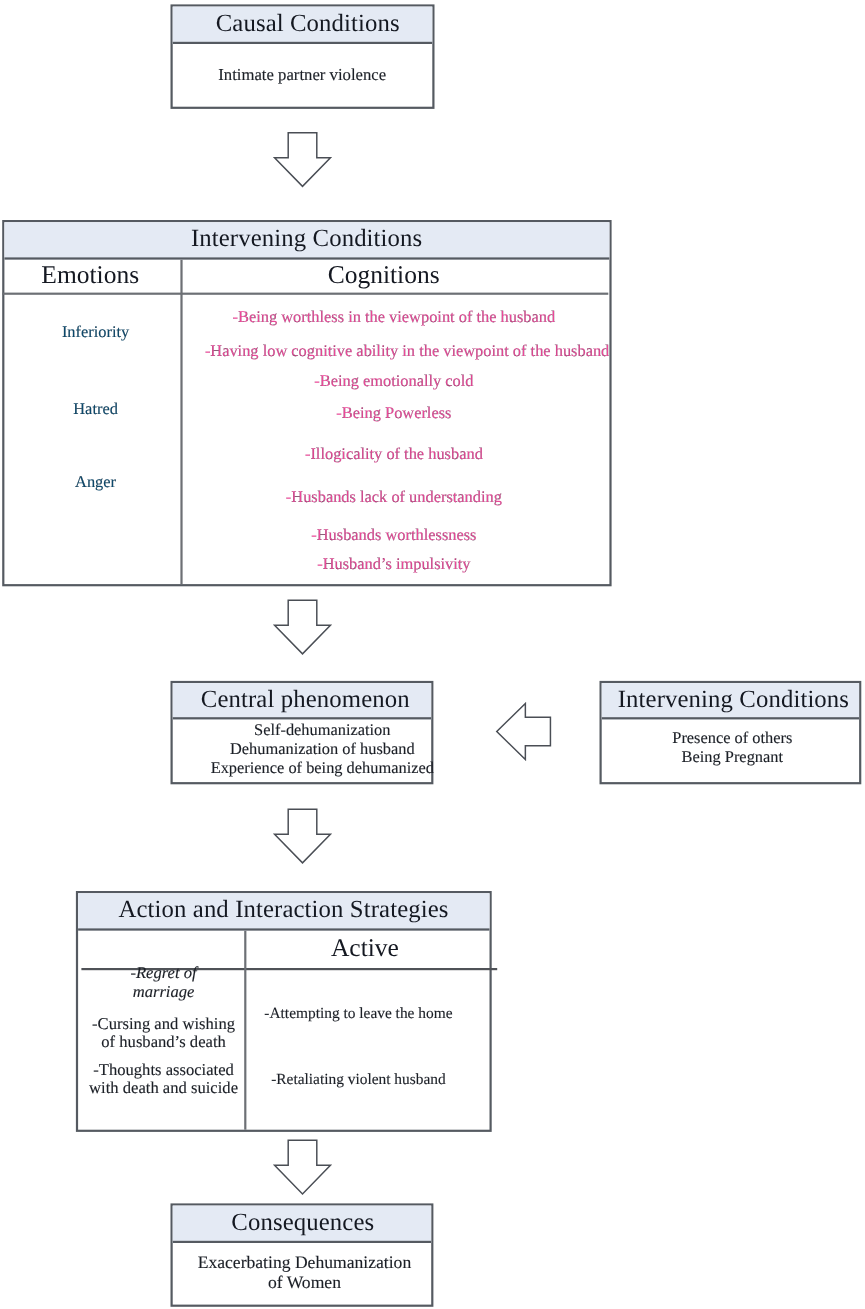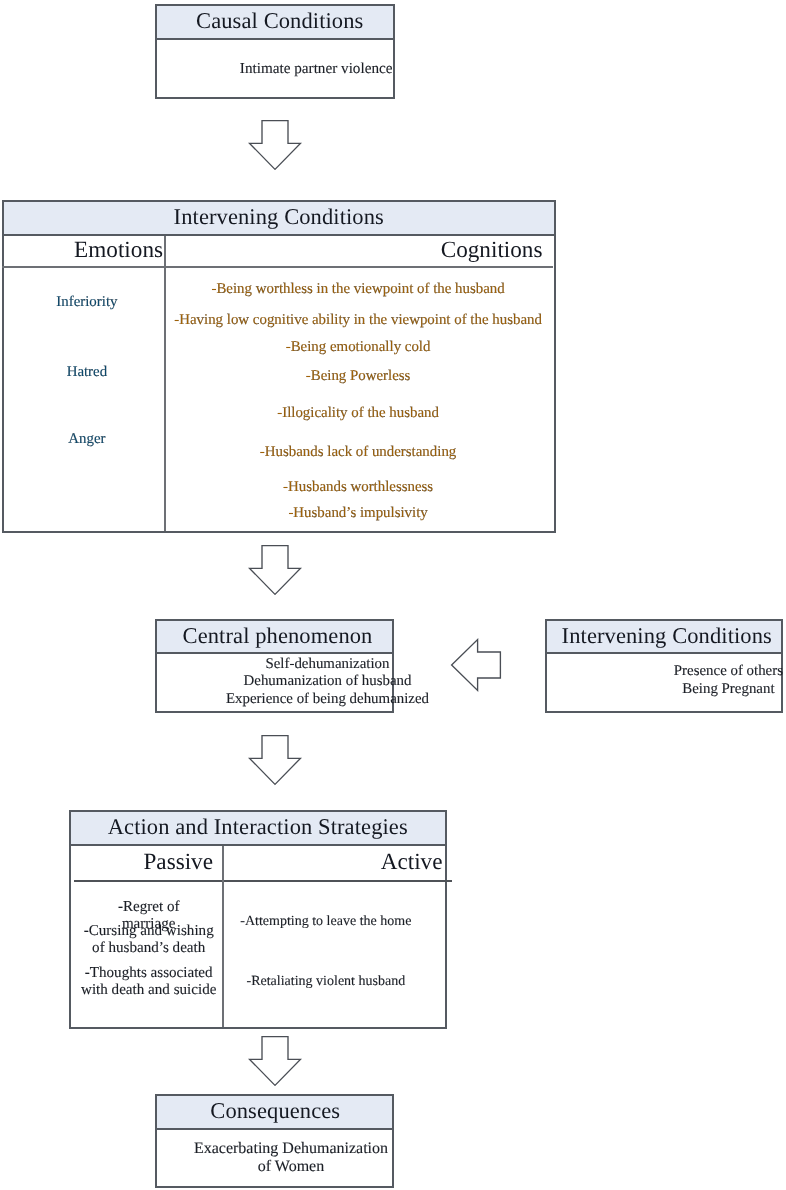--- a/index.html
+++ b/index.html
@@ -11,28 +11,28 @@
     color:#1a1a1a;
     -webkit-font-smoothing:antialiased;
     text-rendering:geometricPrecision;
   }
   #stage{position:absolute;left:0;top:0;width:786px;height:1190px;}
   .box{position:absolute;box-sizing:border-box;border:2px solid #555a61;background:#fff;}
   .hdr{position:absolute;box-sizing:border-box;background:#e4eaf4;
        display:flex;align-items:center;justify-content:center;
        border-bottom:2px solid #555a61;z-index:1;}
   .hdr span{font-size:22.5px;line-height:1;letter-spacing:0.1px;color:#141821;}
-  .cell{position:absolute;box-sizing:border-box;display:flex;align-items:center;justify-content:flex-end;}
+  .cell{position:absolute;box-sizing:border-box;display:flex;align-items:center;justify-content:center;}
   .body-t{font-size:14.9px;line-height:17.5px;text-align:center;color:#1b1f26;-webkit-text-stroke:0.12px #1b1f26;}
   .vline{position:absolute;background:#6d7075;}
   .hline{position:absolute;background:#6d7075;}
   .arrow{position:absolute;}
   .colh{font-size:23.2px;line-height:1;color:#141821;}
   .emo{position:absolute;left:2.7px;width:160.4px;text-align:center;font-size:14.9px;line-height:1;color:#0c4a6e;-webkit-text-stroke:0.12px #1b1f26;}
-  .cog{position:absolute;left:159.9px;width:388.4px;text-align:center;font-size:14.9px;line-height:1;color:#a16207;-webkit-text-stroke:0.12px #1b1f26;}
+  .cog{position:absolute;left:159.9px;width:388.4px;text-align:center;font-size:14.9px;line-height:1;color:#ec4899;-webkit-text-stroke:0.12px #1b1f26;}
   .pas{position:absolute;left:1.5px;width:152.4px;text-align:center;font-size:15.1px;line-height:17px;color:#1b1f26;-webkit-text-stroke:0.12px #1b1f26;}
   .act{position:absolute;left:144.9px;width:219.9px;text-align:center;font-size:14px;line-height:17px;color:#1b1f26;-webkit-text-stroke:0.12px #1b1f26;}
 </style>
 </head>
 <body>
 
 <div id="stage">
 
   <div class="box" style="left:155px;top:3.5px;width:239.5px;height:95px;">
     <div class="hdr" style="left:0;top:0;width:235.5px;height:34px;padding-left:10px;">
@@ -60,21 +60,21 @@
     </div>
 
     <div class="hline" style="left:-2px;top:64.8px;width:551px;height:2px;"></div>
     <div class="vline" style="left:160px;top:34px;width:2px;height:295.5px;"></div>
 
     <div class="emo" style="top:93.5px;"><span>Inferiority</span></div>
     <div class="emo" style="top:163px;"><span>Hatred</span></div>
     <div class="emo" style="top:230.5px;"><span>Anger</span></div>
 
     <div class="cog" style="top:80px;"><span>-Being worthless in the viewpoint of the husband</span></div>
-    <div class="cog" style="top:111px;"><span>-Having low cognitive ability in the viewpoint of the husband</span></div>
+    <div class="cog" style="top:111px;padding-left:12px;"><span>-Having low cognitive ability in the viewpoint of the husband</span></div>
     <div class="cog" style="top:138px;"><span>-Being emotionally cold</span></div>
     <div class="cog" style="top:167px;"><span>-Being Powerless</span></div>
     <div class="cog" style="top:204px;"><span>-Illogicality of the husband</span></div>
     <div class="cog" style="top:243px;"><span>-Husbands lack of understanding</span></div>
     <div class="cog" style="top:278px;"><span>-Husbands worthlessness</span></div>
     <div class="cog" style="top:304px;"><span>-Husband’s impulsivity</span></div>
   </div>
 
   <svg class="arrow" style="left:247px;top:543px;width:56px;height:54px;" viewBox="0 0 56 54">
     <path d="M 15 2.6 L 41 2.6 L 41 25.4 L 53.4 25.4 L 28 51.4 L 2.6 25.4 L 15 25.4 Z" fill="#ffffff" stroke="#4a4e55" stroke-width="1.35" stroke-linejoin="miter"></path>
@@ -110,29 +110,26 @@
   </div>
 
   <svg class="arrow" style="left:247px;top:733px;width:56px;height:54px;" viewBox="0 0 56 54">
     <path d="M 15 2.6 L 41 2.6 L 41 25.4 L 53.4 25.4 L 28 51.4 L 2.6 25.4 L 15 25.4 Z" fill="#ffffff" stroke="#4a4e55" stroke-width="1.35" stroke-linejoin="miter"></path>
   </svg>
 
   <div class="box" style="left:69px;top:809.5px;width:377.5px;height:219px;">
     <div class="hdr" style="left:0;top:0;width:373.5px;height:34px;">
       <span>Action and Interaction Strategies</span>
     </div>
-    <div class="cell" style="left:-10px;top:34px;width:152px;height:34px;">
-      <span class="colh">Passive</span>
-    </div>
     <div class="cell" style="left:150px;top:34px;width:221.5px;height:34px;">
       <span class="colh">Active</span>
     </div>
     <div class="hline" style="left:3.3px;top:68.5px;width:378.2px;height:2px;background:#4f5257;"></div>
     <div class="vline" style="left:150.5px;top:34px;width:2px;height:181px;"></div>
-    <div class="pas" style="top:87px;">
+    <div class="pas" style="top:65px;font-style:italic;">
       <div>-Regret of</div>
       <div>marriage</div>
     </div>
     <div class="pas" style="top:111.2px;">
       <div>-Cursing and wishing</div>
       <div>of husband’s death</div>
     </div>
     <div class="pas" style="top:153.7px;">
       <div>-Thoughts associated</div>
       <div>with death and suicide</div>

